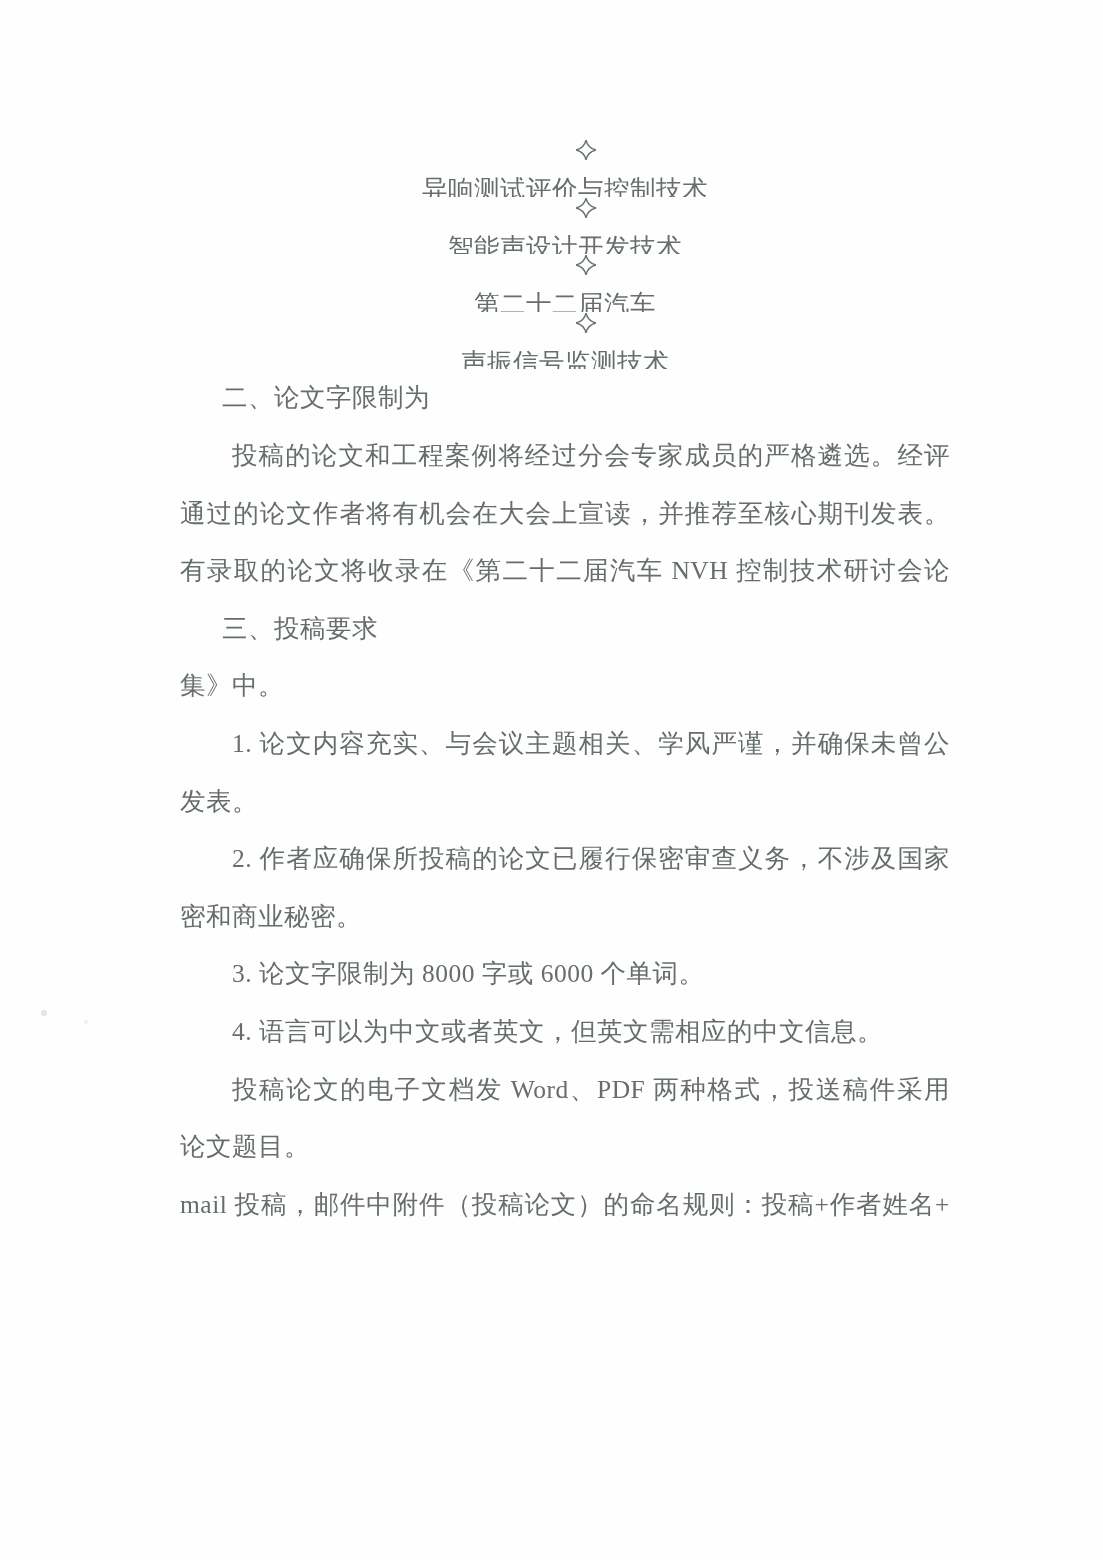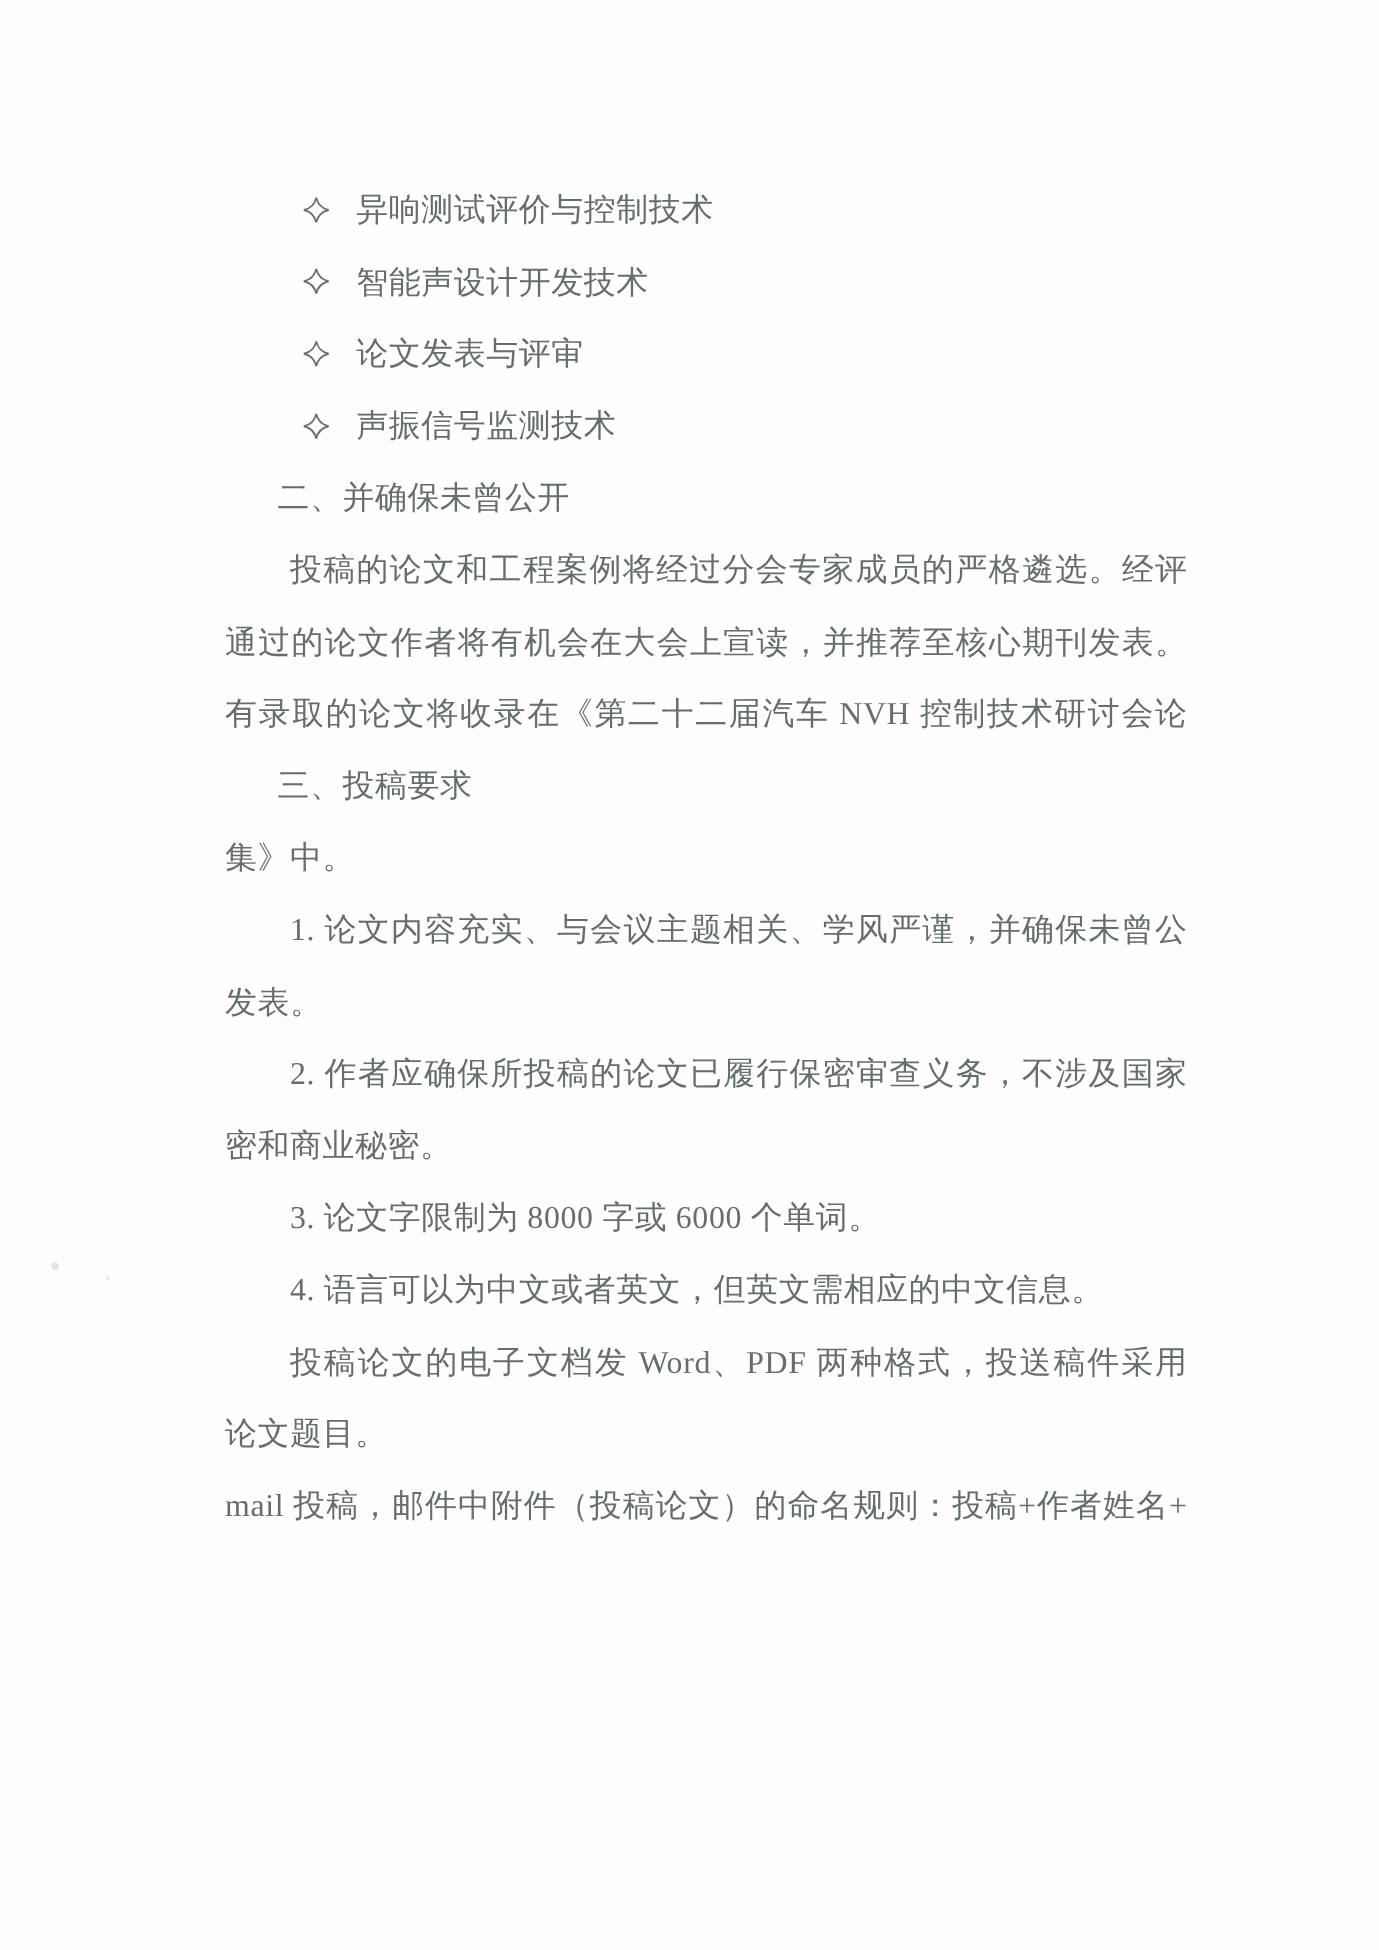--- a/index.html
+++ b/index.html
@@ -32,20 +32,21 @@
   .just {
     text-align: justify;
     text-align-last: justify;
   }
   .ind  { padding-left: 52px; }   
   .hd   { padding-left: 42px; }   
   .pre  { white-space: pre-wrap; }
   .bullet-row {
     display: flex;
     align-items: center;
+    flex-direction: column;
   }
   .diamond {
     display: inline-flex;
     align-items: center;
     margin-left: 62px;
     margin-right: 21px;
     flex: 0 0 auto;
   }
   .diamond svg { display: block; }
   .speck {
@@ -85,33 +86,33 @@
       </span>
       <span>智能声设计开发技术</span>
     </div>
 
     <div class="ln bullet-row">
       <span class="diamond">
         <svg width="22" height="22" viewBox="0 0 24 24" fill="none">
           <path d="M12 1.2 C13.4 7.4 16.6 10.6 22.8 12 C16.6 13.4 13.4 16.6 12 22.8 C10.6 16.6 7.4 13.4 1.2 12 C7.4 10.6 10.6 7.4 12 1.2 Z" fill="none" stroke="#6a726f" stroke-width="1.6"></path>
         </svg>
       </span>
-      <span>论文发表与评审</span>
+      <span>第二十二届汽车</span>
     </div>
 
     <div class="ln bullet-row">
       <span class="diamond">
         <svg width="22" height="22" viewBox="0 0 24 24" fill="none">
           <path d="M12 1.2 C13.4 7.4 16.6 10.6 22.8 12 C16.6 13.4 13.4 16.6 12 22.8 C10.6 16.6 7.4 13.4 1.2 12 C7.4 10.6 10.6 7.4 12 1.2 Z" fill="none" stroke="#6a726f" stroke-width="1.6"></path>
         </svg>
       </span>
       <span>声振信号监测技术</span>
     </div>
 
-    <div class="ln hd">二、并确保未曾公开</div>
+    <div class="ln hd">二、论文字限制为</div>
 
     <div class="ln just ind">投稿的论文和工程案例将经过分会专家成员的严格遴选。经评审</div>
     <div class="ln just">通过的论文作者将有机会在大会上宣读，并推荐至核心期刊发表。所</div>
     <div class="ln just">有录取的论文将收录在《第二十二届汽车 NVH 控制技术研讨会论文</div>
     <div class="ln hd">三、投稿要求</div>
 
     <div class="ln">集》中。</div>
 
     <div class="ln just ind">1. 论文内容充实、与会议主题相关、学风严谨，并确保未曾公开</div>
     <div class="ln">发表。</div>

